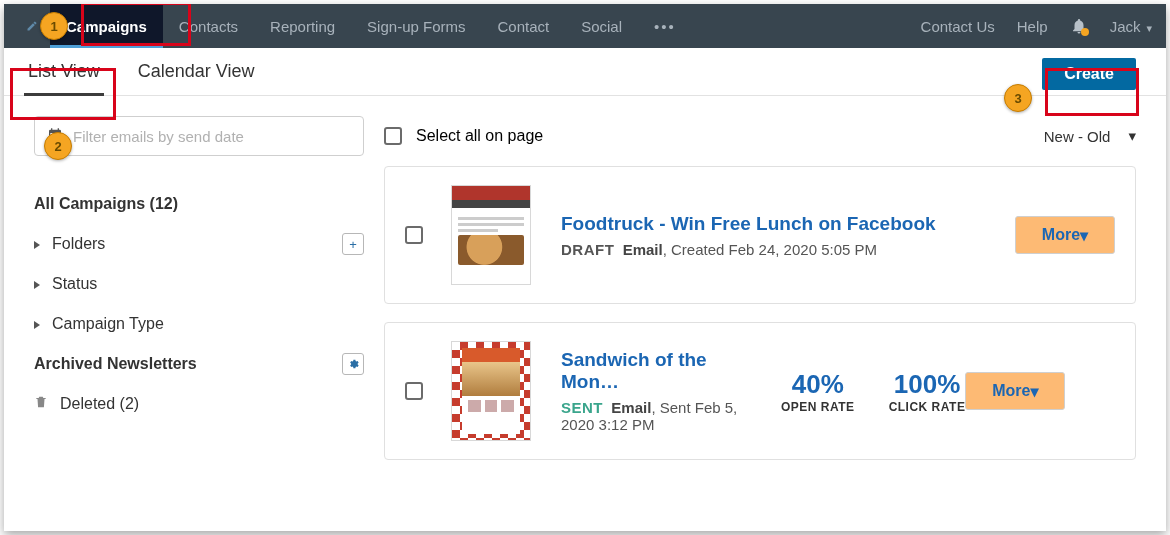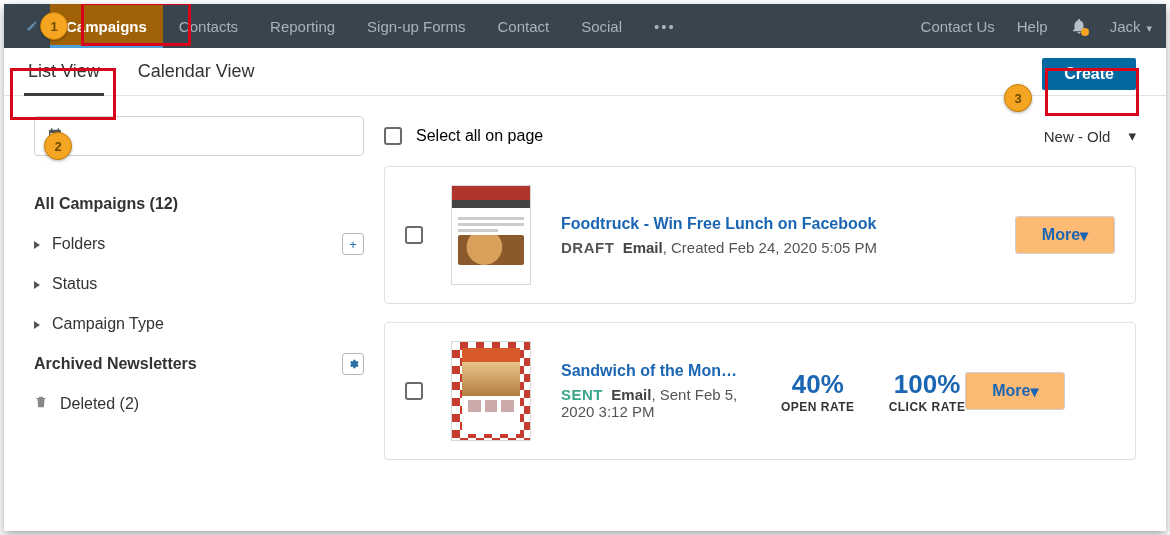--- a/index.html
+++ b/index.html
@@ -4,21 +4,21 @@
 <style>
   * { box-sizing: border-box; margin: 0; padding: 0; }
   html,body { width:1170px; height:535px; font-family:"Segoe UI",Arial,sans-serif; background:#fff; }
   body { position:relative; }
   .frame { width:1162px; height:527px; margin:4px 0 0 4px; box-shadow:0 4px 10px rgba(0,0,0,.35); background:#fff; position:relative; overflow:hidden; }
 
   
   .topnav { height:44px; background:#38454f; display:flex; align-items:center; padding:0 10px; color:#a8b2bb; font-size:15px; position:relative; }
   .nav-left { display:flex; align-items:center; gap:0; }
   .nav-item { padding:0 16px; height:44px; display:flex; align-items:center; cursor:pointer; }
-  .nav-item.active { color:#fff; background:#a16207; box-shadow:inset 0 -3px 0 #4e9fd7; font-weight:600; }
+  .nav-item.active { color:#fff; background:#0f172a; box-shadow:inset 0 -3px 0 #4e9fd7; font-weight:600; }
   .nav-right { position:absolute; right:14px; display:flex; align-items:center; gap:22px; }
   .bell { position:relative; width:18px; height:18px; }
   .bell svg { fill:#b7c0c8; }
   .bell-dot { position:absolute; width:8px; height:8px; border-radius:4px; background:#f5a522; bottom:-1px; right:-1px; }
   .caret-down { margin-left:6px; font-size:11px; }
 
   
   .callout { position:absolute; width:28px; height:28px; border-radius:50%; background:#f5a522; border:1px solid #c77d00; display:flex; align-items:center; justify-content:center; color:#6a4b00; font-size:13px; font-weight:600; box-shadow:0 1px 3px rgba(0,0,0,.3); z-index:10; }
   .redbox { position:absolute; border:3px solid #d8041a; z-index:9; pointer-events:none; }
 
@@ -55,21 +55,21 @@
   .thumb .t-line { height:3px; background:#ccc; margin:3px 0; }
   .thumb .t-pic { height:30px; background:radial-gradient(circle at 40% 40%, #d8a05a 0 40%, #8a5a2c 42% 100%); border-radius:2px; }
   .thumb.ch .bg { position:absolute; inset:0; background:repeating-conic-gradient(#c63c2d 0 25%, #fff 0 50%) 0 0/16px 16px; }
   .thumb.ch .inner { position:absolute; top:6px; left:10px; right:10px; bottom:6px; background:#fff; }
   .thumb.ch .inner .hd { height:14px; background:#d85a2b; }
   .thumb.ch .inner .im { height:34px; background:linear-gradient(#e9c58a,#b07d3e); }
   .thumb.ch .inner .rw { display:flex; gap:4px; margin:4px 6px; }
   .thumb.ch .inner .rw i { flex:1; height:12px; background:#caa; }
 
   .info { flex:1; }
-  .title-link { color:#1b66b3; font-size:16px; font-weight:700; text-decoration:none; }
+  .title-link { color:#1b66b3; font-size:19px; font-weight:700; text-decoration:none; }
   .meta { color:#555; font-size:15px; margin-top:6px; }
   .meta .status { font-weight:700; letter-spacing:.5px; }
   .meta .sent { color:#3aa58c; }
   .meta .type { color:#444; font-weight:700; }
   .stats { display:flex; gap:34px; margin-left:20px; }
   .stat .big { color:#1b66b3; font-weight:800; font-size:26px; text-align:center; }
   .stat .lab { color:#333; font-weight:700; font-size:12px; letter-spacing:.5px; text-align:center; }
   .morebtn { width:100px; height:38px; border:1px solid #cfcfcf; background:#fdba74; color:#1b66b3; font-weight:700; border-radius:3px; display:flex; align-items:center; justify-content:center; cursor:pointer; font-size:16px; }
 </style>
 </head>
@@ -113,20 +113,21 @@
 
   <div class="body">
 
     <div class="sidebar">
       <div class="filter-box">
         <span class="cal">
           <svg width="16" height="16" viewBox="0 0 24 24">
               <path fill="#555" d="M19 4h-1V2h-2v2H8V2H6v2H5a2 2 0 0 0-2 2v14a2 2 0 0 0 2 2h14a2 2 0 0 0 2-2V6a2 2 0 0 0-2-2zm0 16H5V9h14v11z"></path>
             </svg>
         </span>
+        <span>Filter emails by send date</span>
       </div>
 
       <div class="side-list">
         <div class="side-row">
             <span style="font-weight:700">All Campaigns (12)</span>
           </div>
         <div class="side-row">
           <span><span class="tri"></span><span>Folders</span></span>
           <span class="sqbtn">+</span>
         </div>

